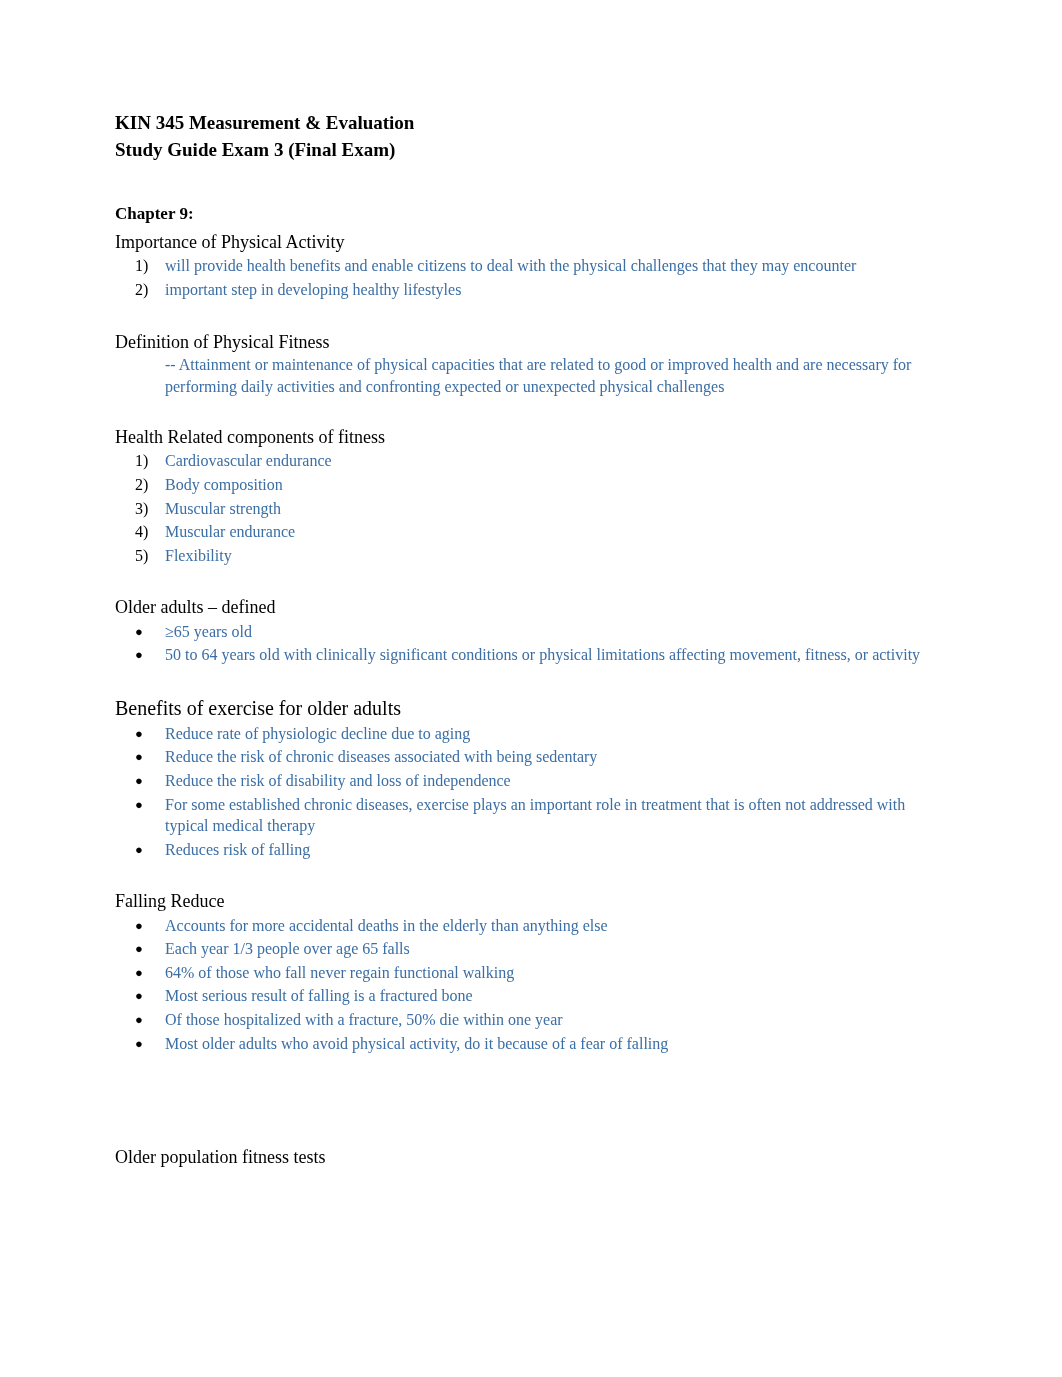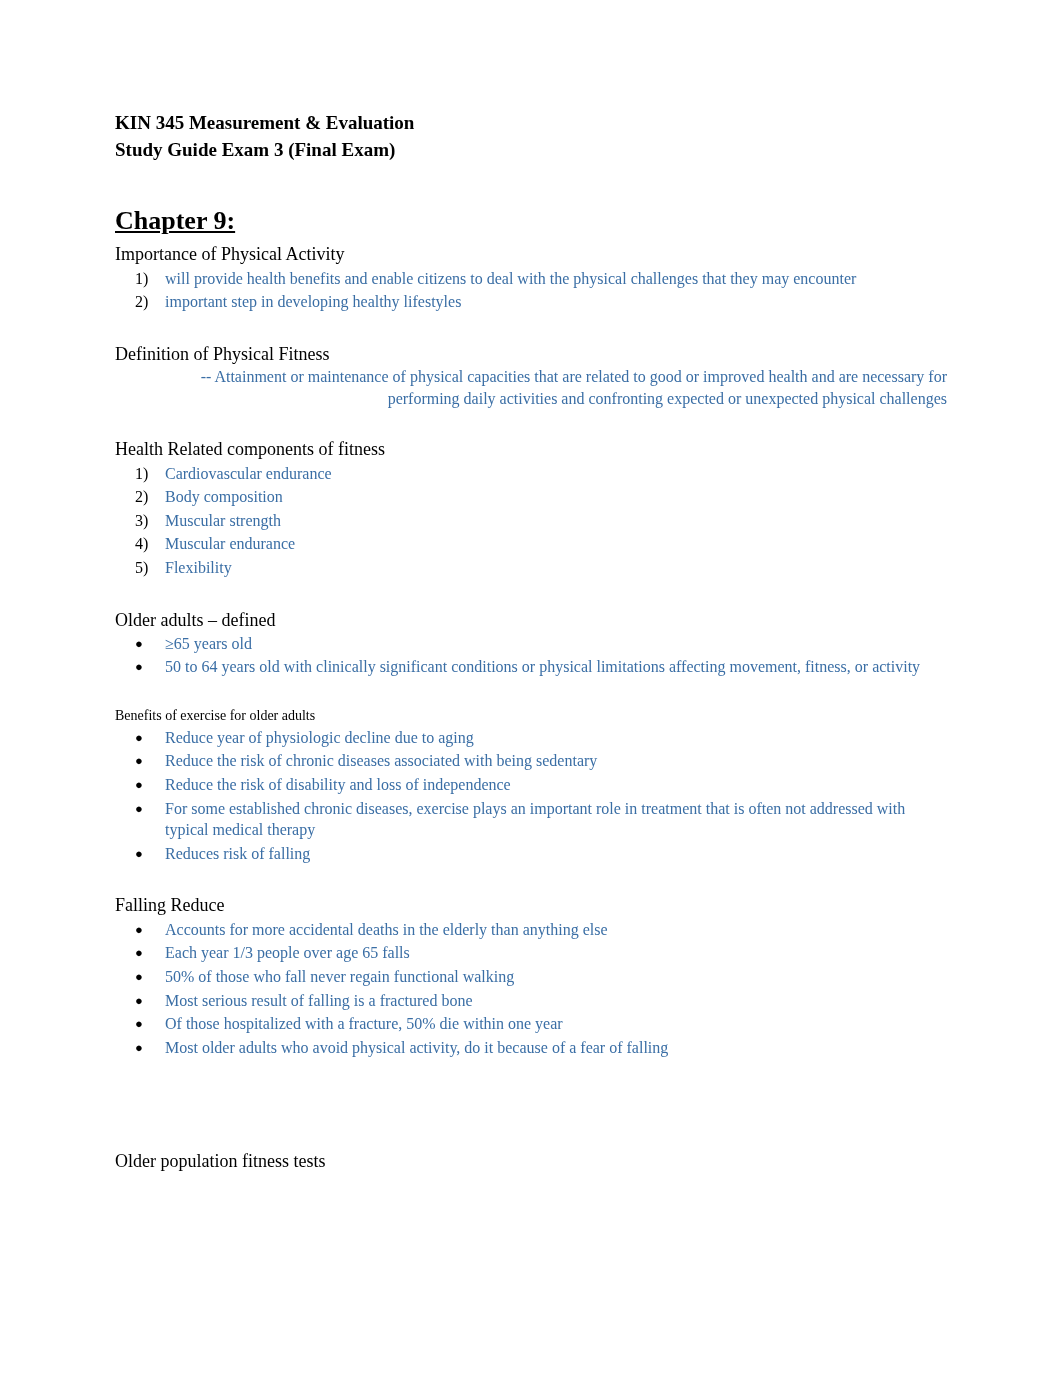--- a/index.html
+++ b/index.html
@@ -18,37 +18,35 @@
     .title-block {
       text-align: left;
       margin-bottom: 40px;
     }
     .title-block h1 {
       font-size: 19px;
       font-weight: bold;
       line-height: 1.4;
     }
     .chapter-heading {
-      font-size: 26px;
+      font-size: 17px;
       font-weight: bold;
       margin-bottom: 4px;
-      text-decoration: underline;
     }
     .section-heading {
       font-size: 18px;
       font-weight: normal;
       color: #000;
       margin-top: 2px;
     }
     .section {
       margin-bottom: 28px;
     }
     .blue-text {
       color: #3a6ea5;
-      text-align: right;
     }
     ol.numbered {
       list-style: none;
       padding-left: 50px;
     }
     ol.numbered li {
       font-size: 16px;
       padding: 1px 0;
       position: relative;
     }
@@ -72,21 +70,21 @@
       left: -30px;
       color: #000;
       font-size: 13px;
       top: 3px;
     }
     .indented-def {
       padding-left: 50px;
       font-size: 16px;
     }
     .continuation {
-      font-size: 14px;
+      font-size: 20px;
       color: #000;
       margin-top: 16px;
     }
     .spaced-section {
       margin-top: 90px;
     }
   </style>
 </head>
 <body>
 
@@ -125,34 +123,34 @@
   <div class="section-heading">Older adults – defined</div>
   <ul class="bulleted">
     <li><span class="blue-text">≥65 years old</span></li>
     <li><span class="blue-text">50 to 64 years old with clinically significant conditions or physical limitations affecting movement, fitness, or activity</span></li>
   </ul>
 </div>
 
 <div class="section">
   <div class="section-heading continuation">Benefits of exercise for older adults</div>
   <ul class="bulleted">
-    <li><span class="blue-text">Reduce year of physiologic decline due to aging</span></li>
+    <li><span class="blue-text">Reduce rate of physiologic decline due to aging</span></li>
     <li><span class="blue-text">Reduce the risk of chronic diseases associated with being sedentary</span></li>
     <li><span class="blue-text">Reduce the risk of disability and loss of independence</span></li>
     <li><span class="blue-text">For some established chronic diseases, exercise plays an important role in treatment that is often not addressed with typical medical therapy</span></li>
     <li><span class="blue-text">Reduces risk of falling</span></li>
   </ul>
 </div>
 
 <div class="section">
   <div class="section-heading">Falling Reduce</div>
   <ul class="bulleted">
     <li><span class="blue-text">Accounts for more accidental deaths in the elderly than anything else</span></li>
     <li><span class="blue-text">Each year 1/3 people over age 65 falls</span></li>
-    <li><span class="blue-text">50% of those who fall never regain functional walking</span></li>
+    <li><span class="blue-text">64% of those who fall never regain functional walking</span></li>
     <li><span class="blue-text">Most serious result of falling is a fractured bone</span></li>
     <li><span class="blue-text">Of those hospitalized with a fracture, 50% die within one year</span></li>
     <li><span class="blue-text">Most older adults who avoid physical activity, do it because of a fear of falling</span></li>
   </ul>
 </div>
 
 <div class="section spaced-section">
   <div class="section-heading">Older population fitness tests</div>
 </div>
 

